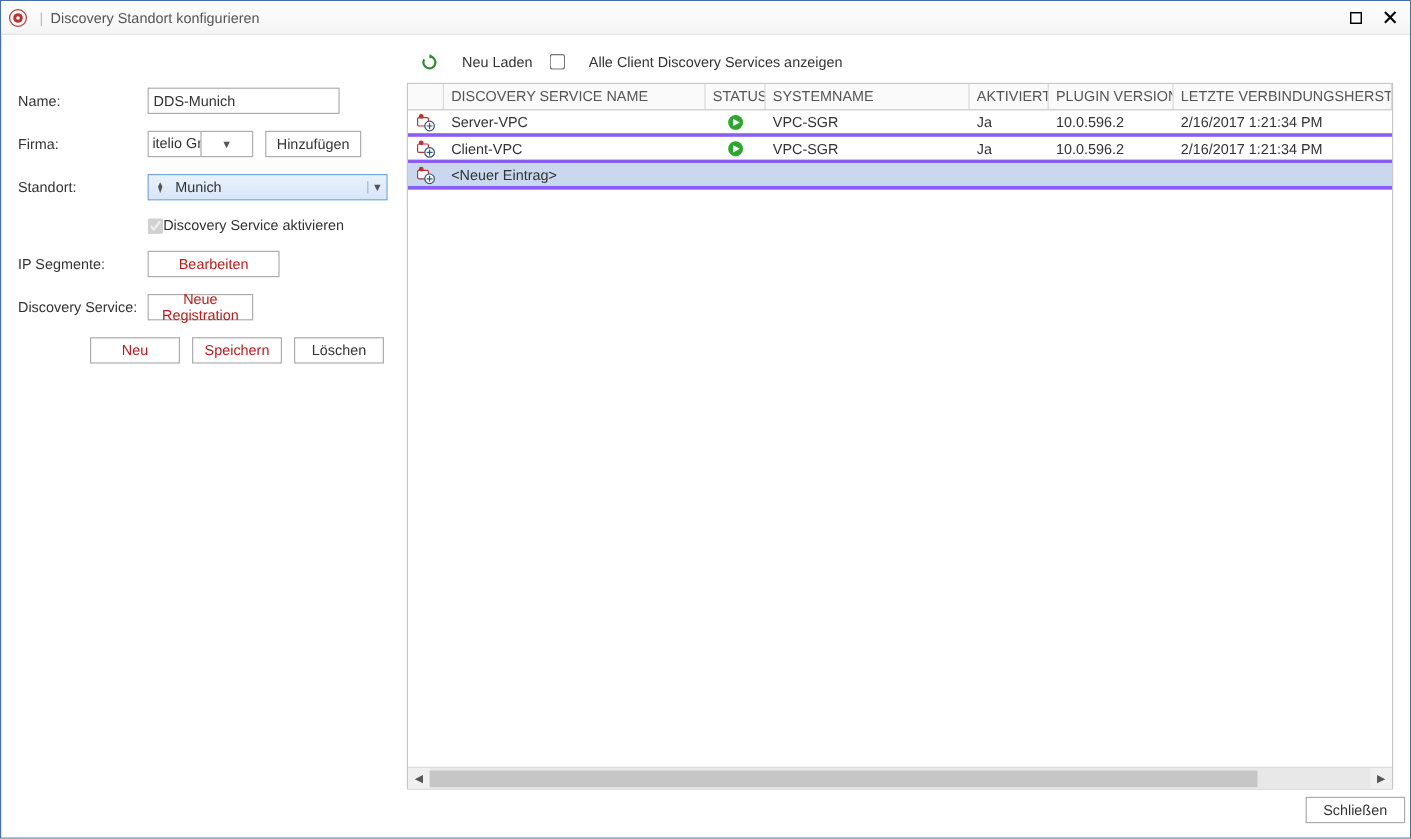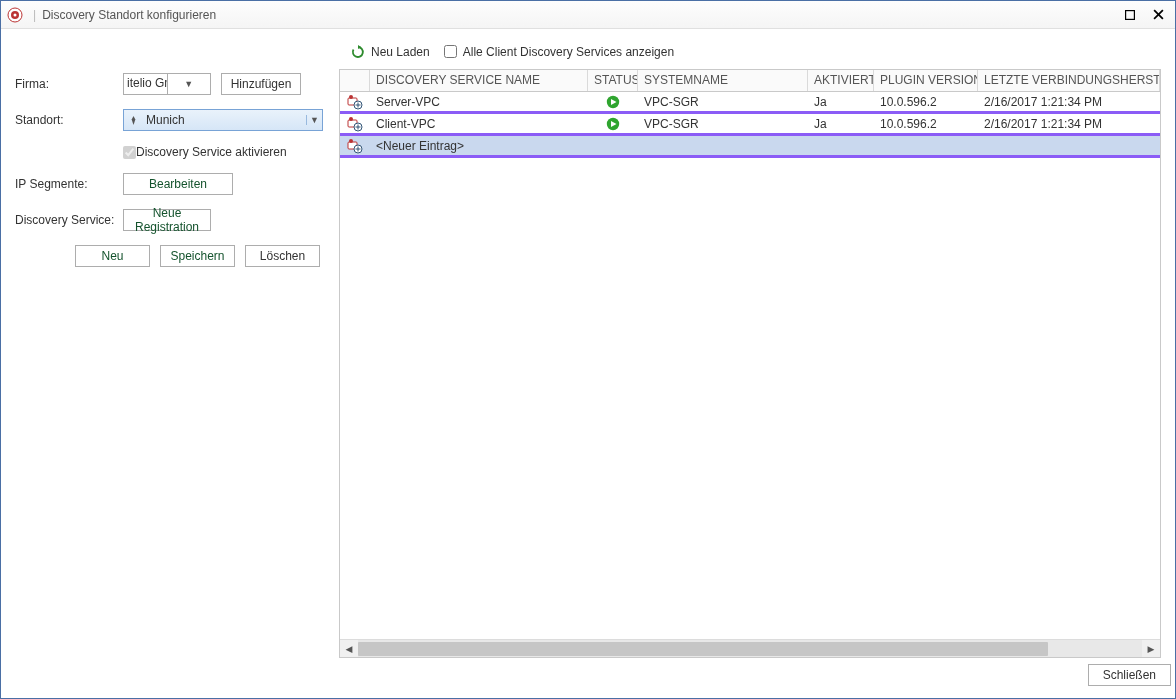--- a/index.html
+++ b/index.html
@@ -14,32 +14,32 @@
   .content{display:flex;height:calc(100% - 68px);padding:12px 14px 0 14px;gap:16px}
   .left{flex:0 0 308px;display:flex;flex-direction:column;gap:14px;padding-top:32px}
   .form-row{display:flex;align-items:center;height:22px}
   .form-row label{flex:0 0 108px;color:#333}
   .txt{border:1px solid #adadad;height:22px;padding:2px 4px;background:#fff}
   .name-input{width:160px}
   .combo{display:flex;width:88px;height:22px;border:1px solid #adadad;background:#fff}
   .combo span{flex:1;padding:2px 3px;white-space:nowrap;overflow:hidden}
   .combo .drop{width:15px;border-left:1px solid #adadad;display:flex;align-items:center;justify-content:center;color:#555;font-size:9px}
   .btn{height:22px;border:1px solid #adadad;background:#fff;padding:0 10px;cursor:pointer;display:inline-flex;align-items:center;justify-content:center}
-  .btn.disabled{color:#14532d}
+  .btn.disabled{color:#b91c1c}
   .loc-combo{flex:1;display:flex;align-items:center;height:22px;border:1px solid #78a3d6;background:linear-gradient(#e9f2fb,#d6e6f7)}
   .loc-combo .pin{width:18px;display:flex;align-items:center;justify-content:center;color:#555}
   .loc-combo .loc-text{flex:1;padding:0 4px;color:#333}
   .loc-combo .drop{width:16px;border-left:1px solid #98b9de;display:flex;align-items:center;justify-content:center;font-size:9px;color:#555}
   .chk-row{display:flex;align-items:center;gap:0;padding-left:108px;color:#9e9e9e}
   .chk-row input{accent-color:#888}
   .btn-row{display:flex;gap:10px;padding-left:60px}
   .btn-row .wide{width:75px;justify-content:center}
   .right{flex:1;display:flex;flex-direction:column;min-width:0}
   .toolbar{display:flex;align-items:center;gap:14px;height:22px;margin-bottom:6px;padding-left:12px}
-  .tb-item{display:flex;align-items:flex-start;gap:6px;cursor:pointer}
+  .tb-item{display:flex;align-items:flex-start;gap:20px;cursor:pointer}
   .tb-item input[type=checkbox]{accent-color:#666}
   .reload-ic{width:14px;height:14px}
   .grid{flex:1;border:1px solid #c9c9c9;min-height:0;display:flex;flex-direction:column;background:#fff}
   .grid-head{display:flex;background:#fafafa;border-bottom:1px solid #c9c9c9;height:22px}
   .gh{border-right:1px solid #dadada;padding:3px 6px;color:#555;overflow:hidden;white-space:nowrap}
   .c-icon{flex:0 0 30px}
   .c-name{flex:0 0 218px}
   .c-status{flex:0 0 50px}
   .c-sys{flex:0 0 170px}
   .c-akt{flex:0 0 66px}
@@ -86,20 +86,24 @@
             <line x1="9" y1="1" x2="1" y2="9" stroke="#000" stroke-width="1.6"></line>
           </svg>
       </span>
     </div>
   </div>
 
   <div class="content">
 
     <div class="left">
 
+      <div class="form-row">
+        <label>Name:</label>
+        <input class="txt name-input" type="text" value="DDS-Munich" style="">
+      </div>
 
       <div class="form-row">
         <label>Firma:</label>
         <div class="combo">
           <span>itelio GmbH</span>
           <span class="drop">▼</span>
         </div>
         <button class="btn" style="margin-left:10px;width:80px">Hinzufügen</button>
       </div>
 

